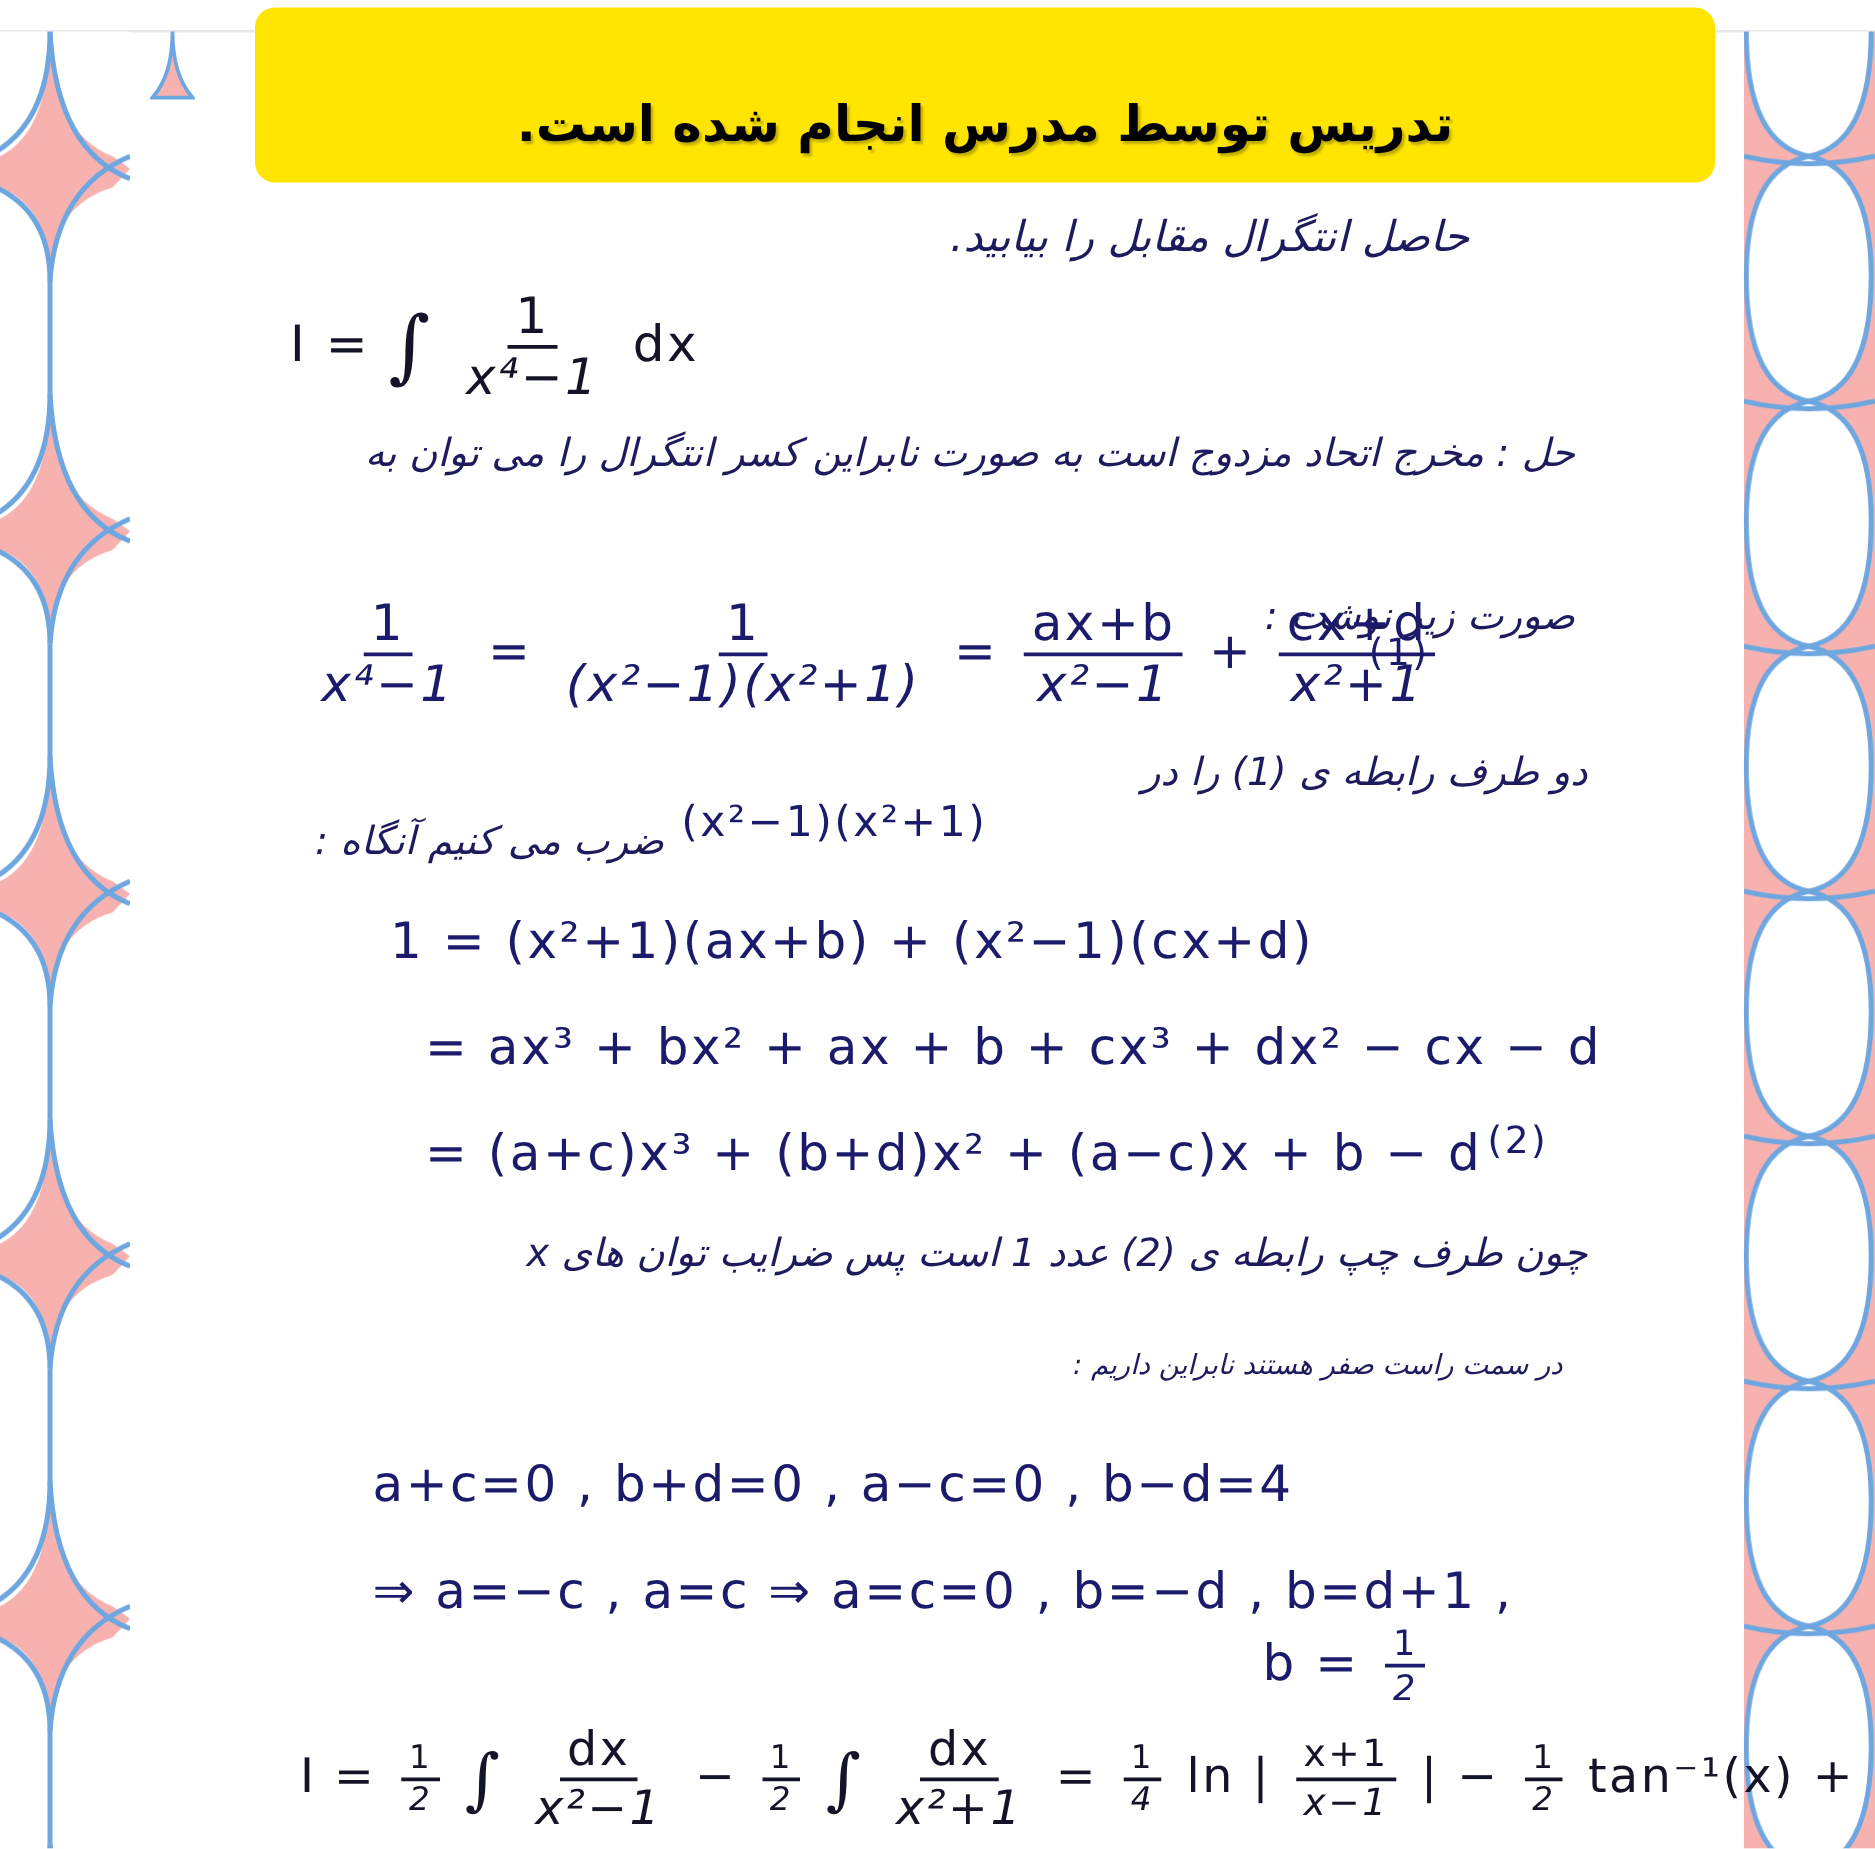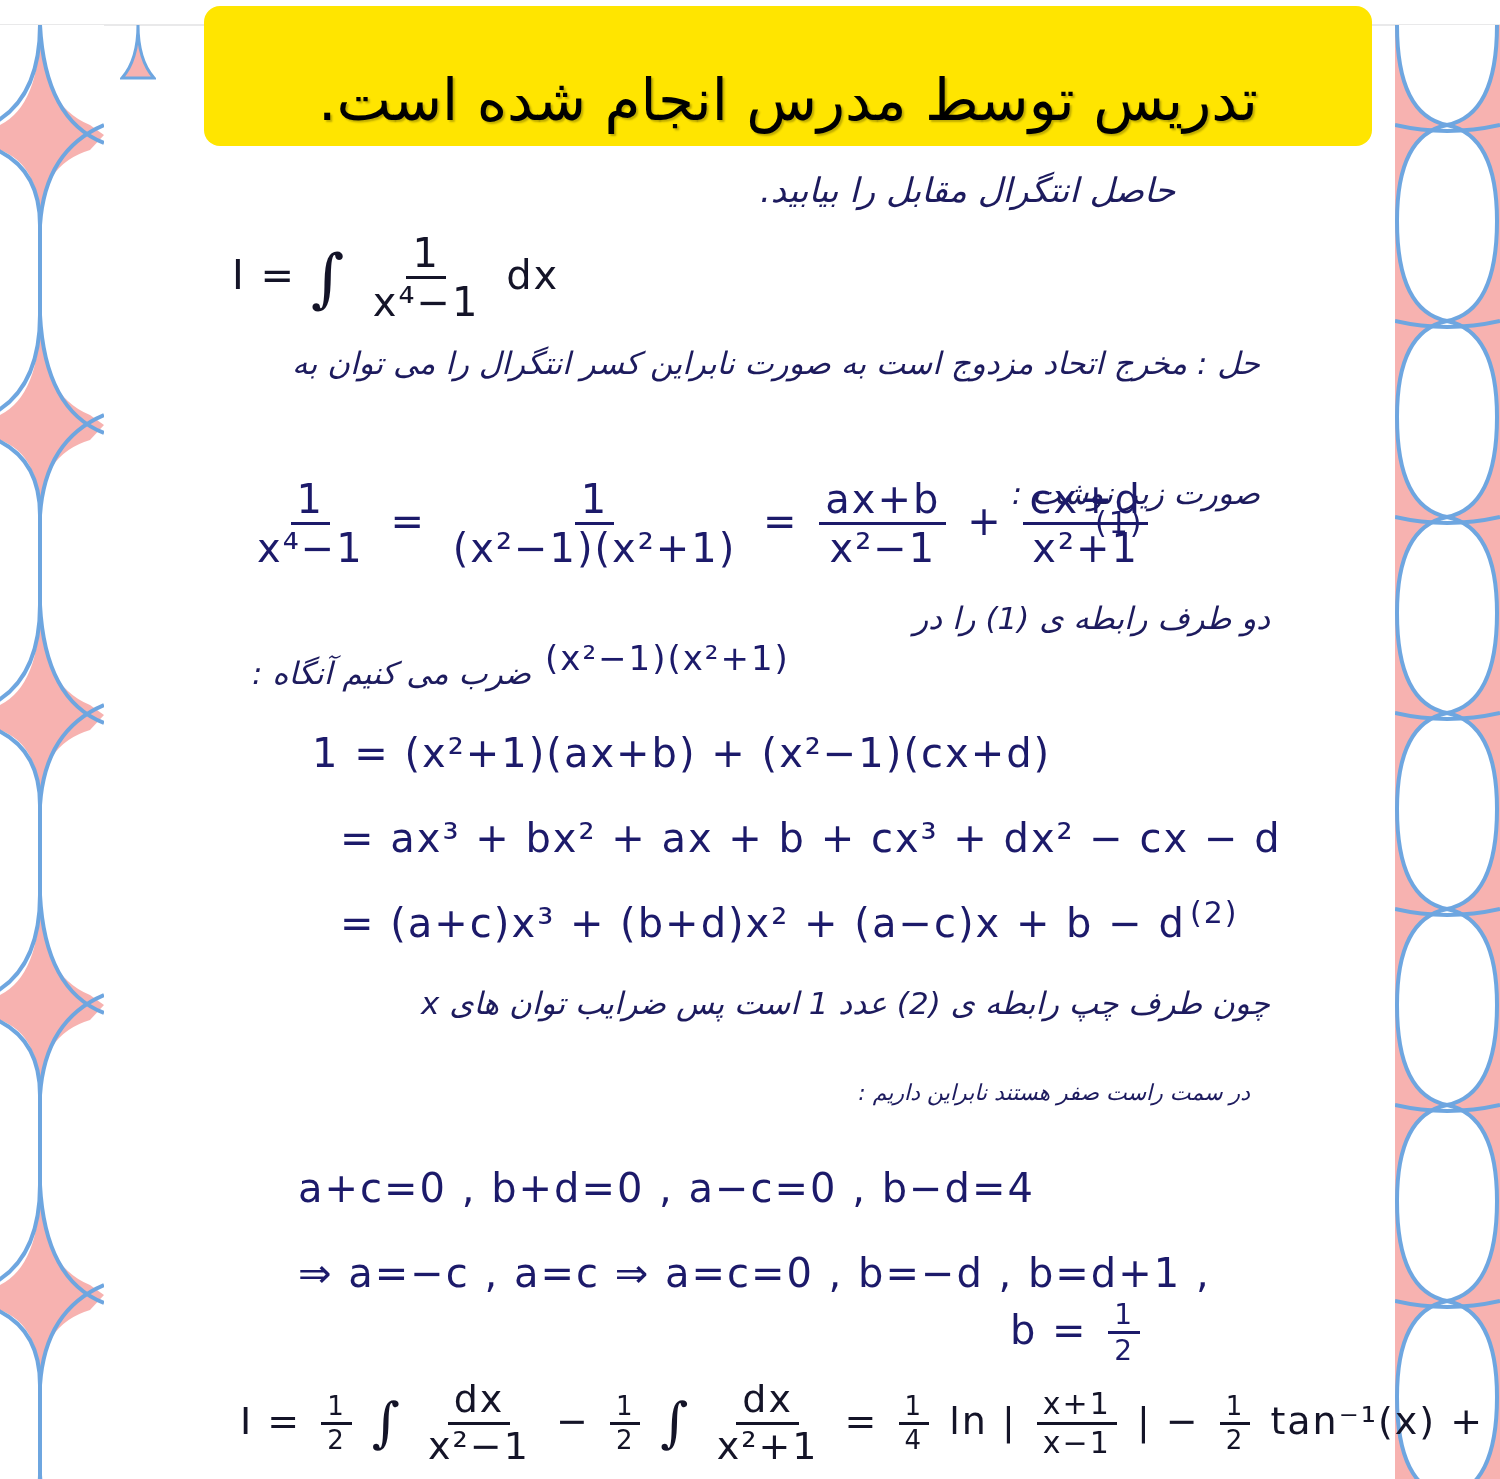--- a/index.html
+++ b/index.html
@@ -31,40 +31,40 @@
 
   
   .banner {
     position: absolute; left: 204px; top: 6px; width: 1168px; height: 140px;
     background: #ffe500; border-radius: 16px;
     display: flex; align-items: center; justify-content: center;
     box-sizing: border-box; padding: 0 30px;
   }
   .banner-text {
     font-family: "DejaVu Sans", sans-serif;
-    font-size: 58px; font-weight: normal; color: #000;
+    font-size: 40px; font-weight: bold; color: #000;
     direction: rtl; white-space: nowrap;
     text-shadow: 2px 2px 2px rgba(0,0,0,0.25);
     letter-spacing: 0px;
     margin-top: 48px;
   }
 
   
   .hw {
     position: absolute; color: #1c1a66;
     font-family: "DejaVu Serif", serif;
     white-space: nowrap;
   }
   .fa { direction: rtl; font-family: "DejaVu Sans", sans-serif; font-style: italic; color: #1d1b5e; }
   .math { font-family: "DejaVu Sans", sans-serif; color: #1c1a6a; font-size: 40px; letter-spacing: 2px; }
   .math-black { color: #141428; }
 
   .frac { display: inline-flex; flex-direction: column; align-items: center; vertical-align: middle; margin: 0 6px; }
   .frac .num { padding: 0 6px 2px; border-bottom: 3px solid currentColor; line-height: 1.05; }
-  .frac .den { padding: 2px 6px 0; line-height: 1.05; }
+  .frac .den { padding: 2px 6px 0; line-height: 1.05; font-style: italic; }
   .int { font-size: 64px; font-family: "DejaVu Serif", serif; vertical-align: middle; line-height: 1; }
 </style>
 </head>
 <body>
 
 <div class="top-line"></div>
 
 <div class="border-left">
   <svg width="104" height="1454" viewBox="0 0 104 1454">
     <defs>

